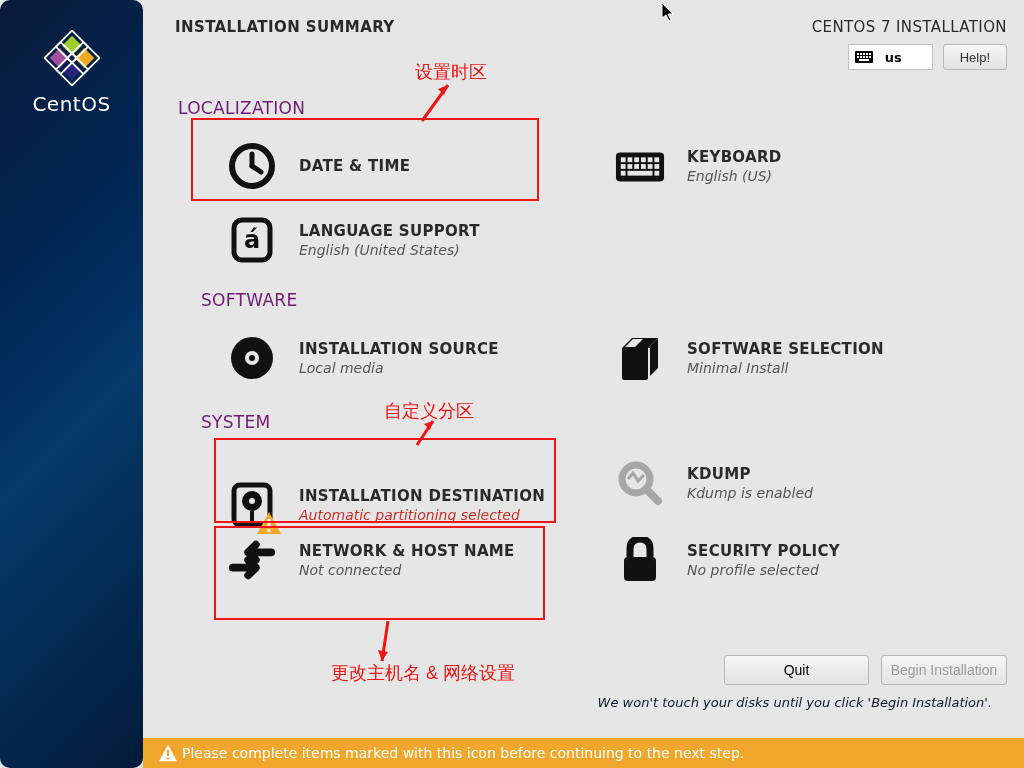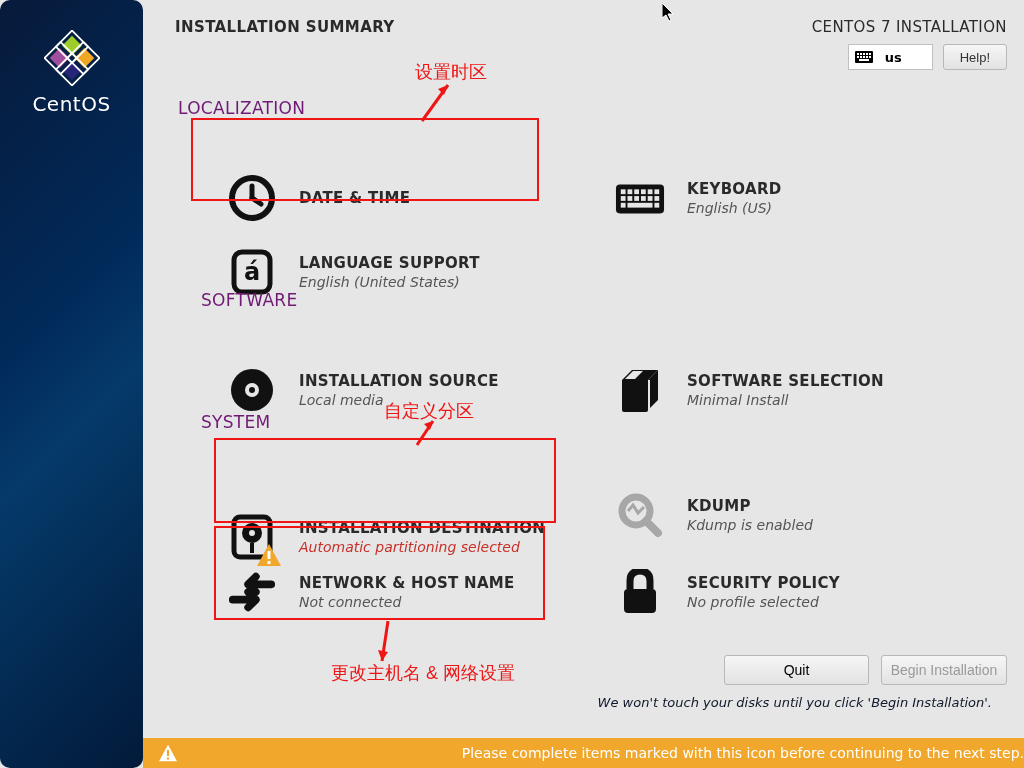--- a/index.html
+++ b/index.html
@@ -21,42 +21,42 @@
 .hdr-sub { font-size:15px; color:#2a2a2a; font-weight:500; letter-spacing:.4px; }
 .hdr-ctrls { margin-top:8px; display:flex; gap:10px; justify-content:flex-end; align-items:center; }
 .lang-box { background:#fff; border:1px solid #c0c0c0; padding:3px 30px 3px 6px; font-size:13px; display:flex; align-items:center; gap:12px; height:26px; }
 .kbd-mini { display:inline-block; }
 .help-btn { background:linear-gradient(#f6f6f6,#e2e2e2); border:1px solid #b8b8b8; border-radius:3px; padding:4px 16px; font-size:13px; color:#333; height:26px; cursor:pointer; }
 
 
 .sec-h { position:absolute; font-size:17px; color:#701a75; font-weight:400; letter-spacing:.3px; }
 
 
-.spoke { position:absolute; display:flex; align-items:center; cursor:pointer;margin-top:32px; }
+.spoke { position:absolute; display:flex; align-items:center; cursor:pointer; }
 .spoke .ic { width:50px; height:50px; display:flex; align-items:center; justify-content:center; margin-right:22px; position:relative; }
 .spoke .txt .t1 { font-size:15px; font-weight:600; color:#2a2a2a; letter-spacing:.3px; }
 .spoke .txt .t2 { font-size:14px; font-style:italic; color:#555; margin-top:2px; }
 .spoke .txt .t2.warn { color:#c8302a; }
 
 
 .redbox { position:absolute; border:2px solid #ef1515; pointer-events:none; }
 
 
 .anno { position:absolute; color:#ef1515; font-size:18px; pointer-events:none; font-family:"Microsoft YaHei","SimSun",sans-serif; }
 .arrow { position:absolute; pointer-events:none; }
 
 
 .foot-btns { position:absolute; right:17px; bottom:83px; display:flex; gap:12px; }
 .btn { background:linear-gradient(#f6f6f6,#e2e2e2); border:1px solid #b8b8b8; border-radius:3px; font-size:14px; height:30px; cursor:pointer; }
 .btn-quit { width:145px; }
 .btn-begin { width:126px; color:#9a9a9a; }
 .hint { position:absolute; right:32px; bottom:58px; font-size:13px; font-style:italic; color:#0f172a; }
 
 
-.warnbar { position:absolute; left:0; right:0; bottom:0; height:30px; background:#f0a72c; display:flex; align-items:center; padding-left:16px; gap:12px; color:#fff; font-size:14px;justify-content:space-between; }
+.warnbar { position:absolute; left:0; right:0; bottom:0; height:30px; background:#f0a72c; display:flex; align-items:center; padding-left:16px; gap:5px; color:#fff; font-size:14px; }
 .warn-tri { width:18px; height:18px; }
 
 
 .cursor { position:absolute; left:519px; top:3px; pointer-events:none; }
 </style>
 </head>
 <body>
 
 <div class="sidebar">
   <div class="logo-wrap">

